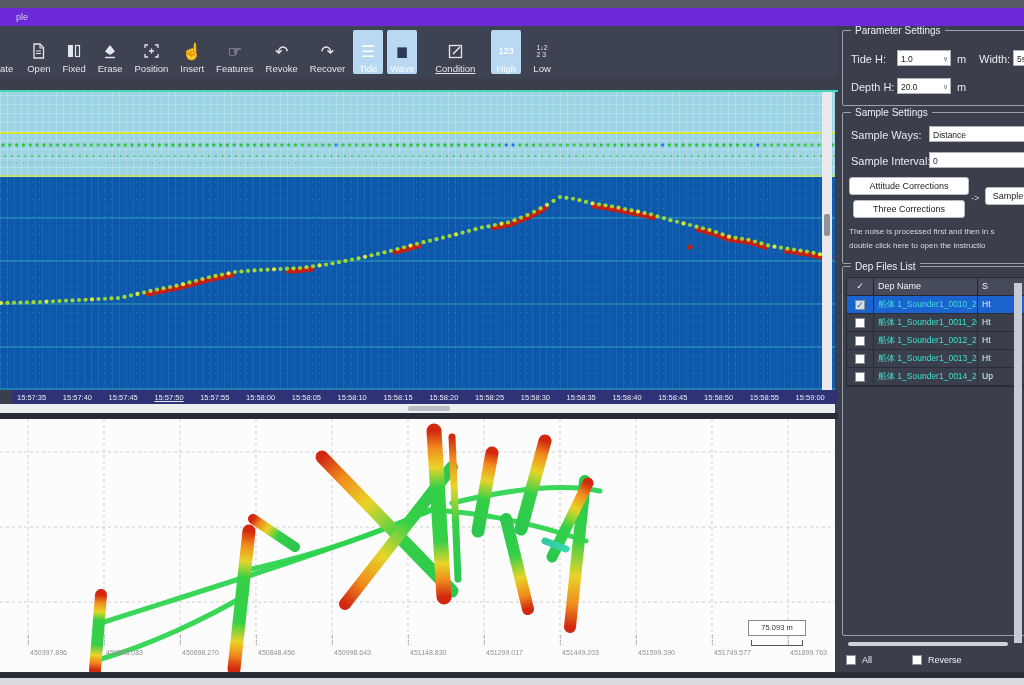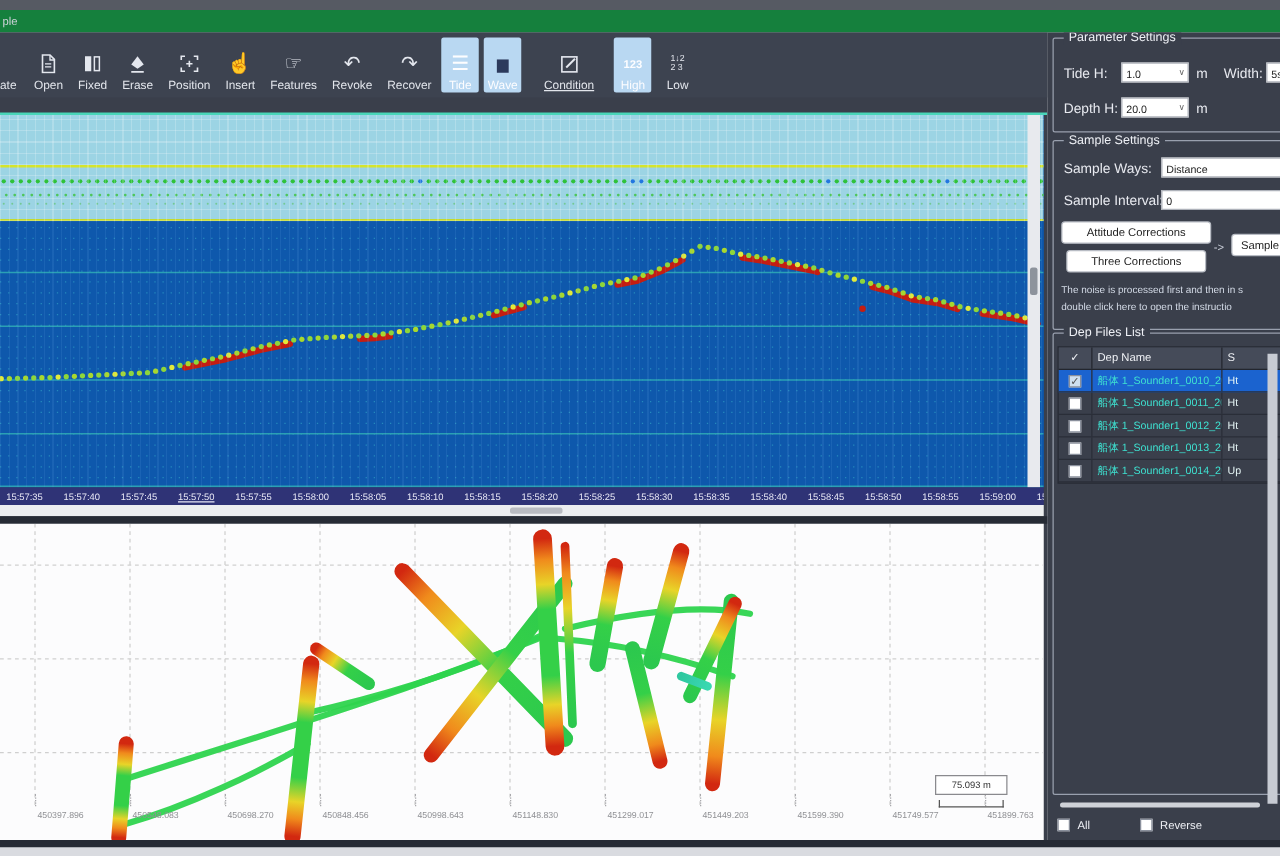--- a/index.html
+++ b/index.html
@@ -1,20 +1,20 @@
 <!DOCTYPE html>
 <html><head>
 <meta charset="utf-8">
 <style>
   html,body{margin:0;padding:0}
   body{width:1024px;height:685px;overflow:hidden;font-family:"Liberation Sans",sans-serif;background:#d9dbe0}
   #app{position:relative;width:1024px;height:685px;background:#d9dbe0;overflow:hidden}
   
   #top-strip{position:absolute;left:0;top:0;width:1024px;height:8px;background:#565a63}
-  #titlebar{position:absolute;left:0;top:8px;width:1024px;height:18px;background:#15803d;color:#cfd3da;font-size:9px;line-height:18px;padding-left:2px;box-sizing:border-box}
+  #titlebar{position:absolute;left:0;top:8px;width:1024px;height:18px;background:#6d28d9;color:#cfd3da;font-size:9px;line-height:18px;padding-left:16px;box-sizing:border-box}
   #left-col{position:absolute;left:0;top:26px;width:838px;height:646px;background:#3a3f4b;overflow:hidden}
   #right-panel{position:absolute;left:838px;top:26px;width:186px;height:646px;background:#3a3f4b;overflow:hidden;color:#e8eaf0}
   #bottom-dark{position:absolute;left:0;top:672px;width:1024px;height:6px;background:#262b35}
   #bottom-light{position:absolute;left:0;top:678px;width:1024px;height:7px;background:#d9dbe0}
   
   #toolbar{position:absolute;left:0;top:0;width:838px;height:52px;background:#3d4350;display:flex;align-items:flex-start;padding:4px 0 0 0;box-sizing:border-box}
   .tb-item{display:flex;flex-direction:column;align-items:center;justify-content:flex-end;height:44px;padding:0 6px;color:#e3e6ec;font-size:9.5px;cursor:default}
   .tb-icon{height:24px;display:flex;align-items:center;justify-content:center;font-size:16px;color:#e4e7ee}
   .tb-label{white-space:nowrap}
   .tb-item.active{background:#b9d8f2;border-radius:2px;width:22px;padding:0 4px;margin:0 2px;color:#fdfdff}
@@ -26,21 +26,21 @@
   
   #chart{position:absolute;left:0;top:66px;width:835px;height:298px;background:#0e58ac;overflow:hidden}
   #chart svg{position:absolute;left:0;top:0}
   .band-vlines{position:absolute;left:0;top:0;width:835px;height:85px;pointer-events:none;
     background-image:repeating-linear-gradient(90deg,rgba(255,255,255,.20) 0 1px,transparent 1px 7px),repeating-linear-gradient(0deg,rgba(255,255,255,.22) 0 1px,transparent 1px 9px)}
   .dark-vlines{position:absolute;left:0;top:85px;width:835px;height:213px;pointer-events:none;
     background-image:repeating-linear-gradient(90deg,rgba(110,175,235,.13) 0 1px,transparent 1px 7px)}
   #chart-vscroll{position:absolute;left:822px;top:0;width:10px;height:298px;background:#e8eaee}
   #chart-vscroll .handle{position:absolute;left:2px;top:122px;width:6px;height:22px;background:#8d939c;border-radius:2px}
   
-  #timeaxis{position:absolute;left:0;top:364px;width:835px;height:14px;background:#2f3376;overflow:hidden}
+  #timeaxis{position:absolute;left:12px;top:364px;width:835px;height:14px;background:#2f3376;overflow:hidden}
   .time-tick{position:absolute;top:3px;color:#e9e9f6;font-size:7.5px;white-space:nowrap}
   
   #hscroll{position:absolute;left:0;top:378px;width:835px;height:9px;background:#eceef0}
   #hscroll .handle{position:absolute;left:408px;top:2px;width:42px;height:5px;background:#b9bcc2;border-radius:2px}
   #divider{position:absolute;left:0;top:387px;width:838px;height:6px;background:#262b35}
   
   #map{position:absolute;left:0;top:393px;width:835px;height:253px;background:#fcfcfd;overflow:hidden}
   #map svg{position:absolute;left:0;top:0}
   .map-label{position:absolute;color:#8f9094;font-size:7px;white-space:nowrap}
   .map-tick{position:absolute;width:0;height:10px;border-left:1px dotted #a9a9ad}

